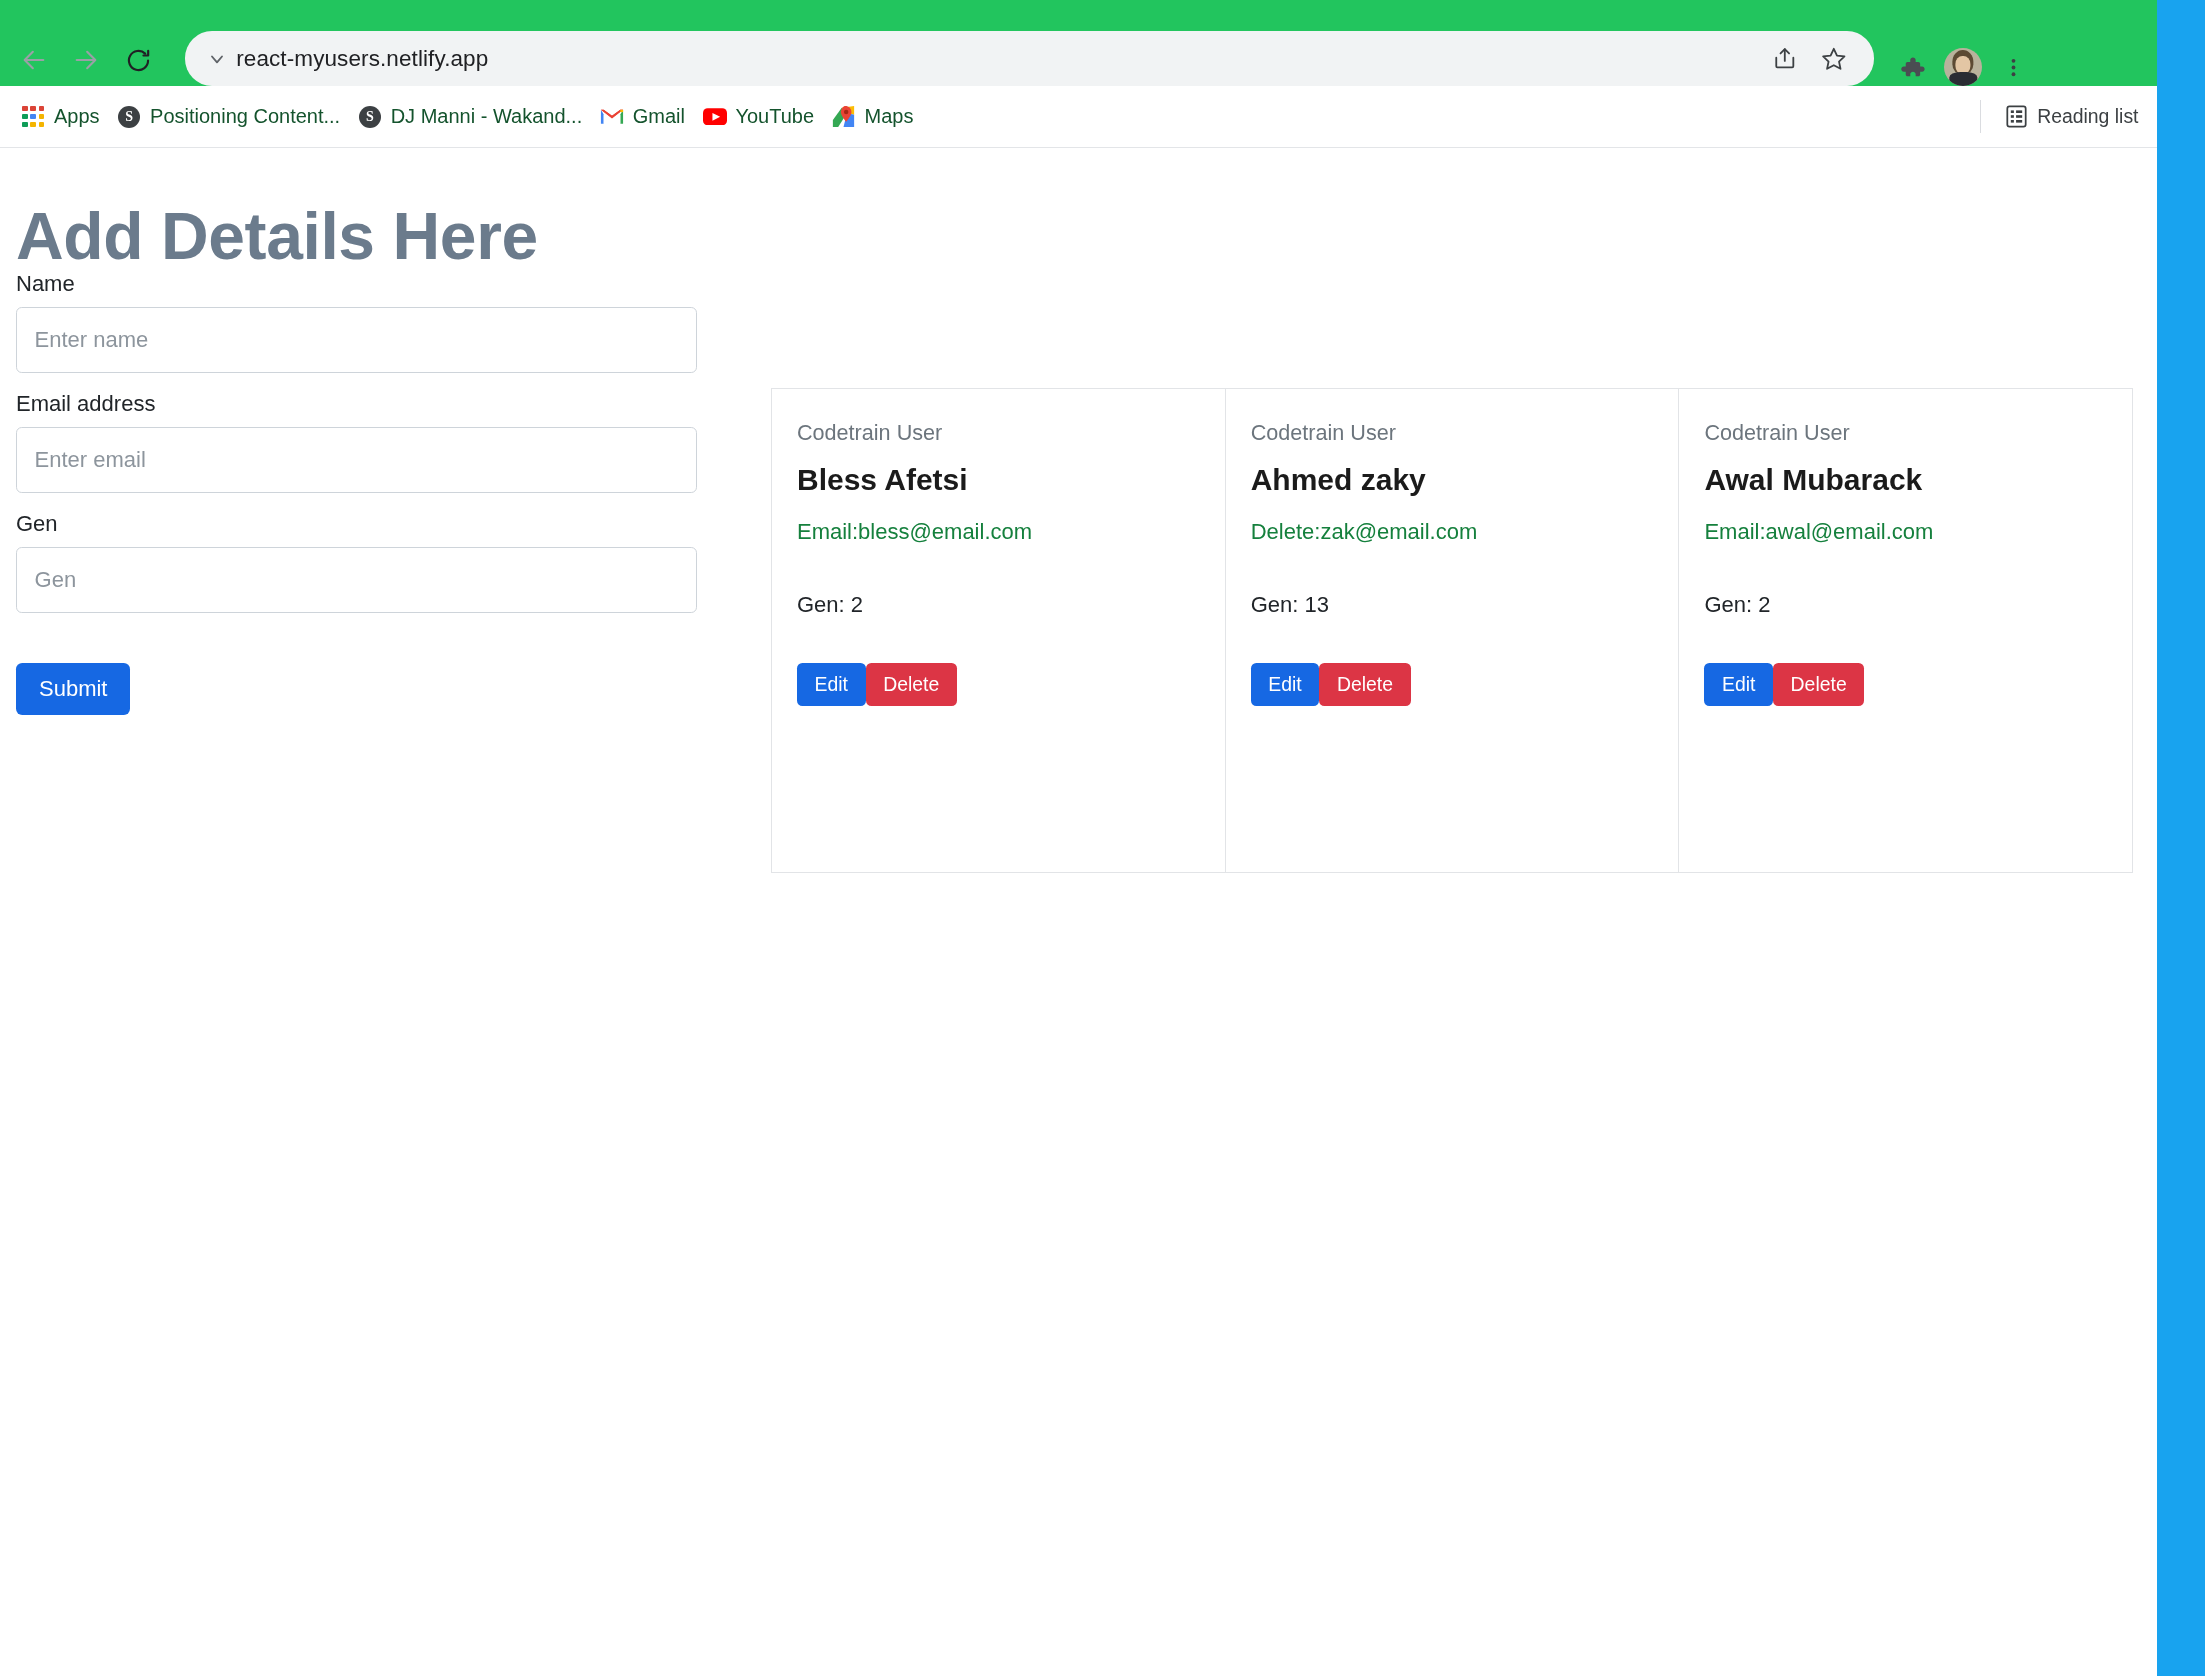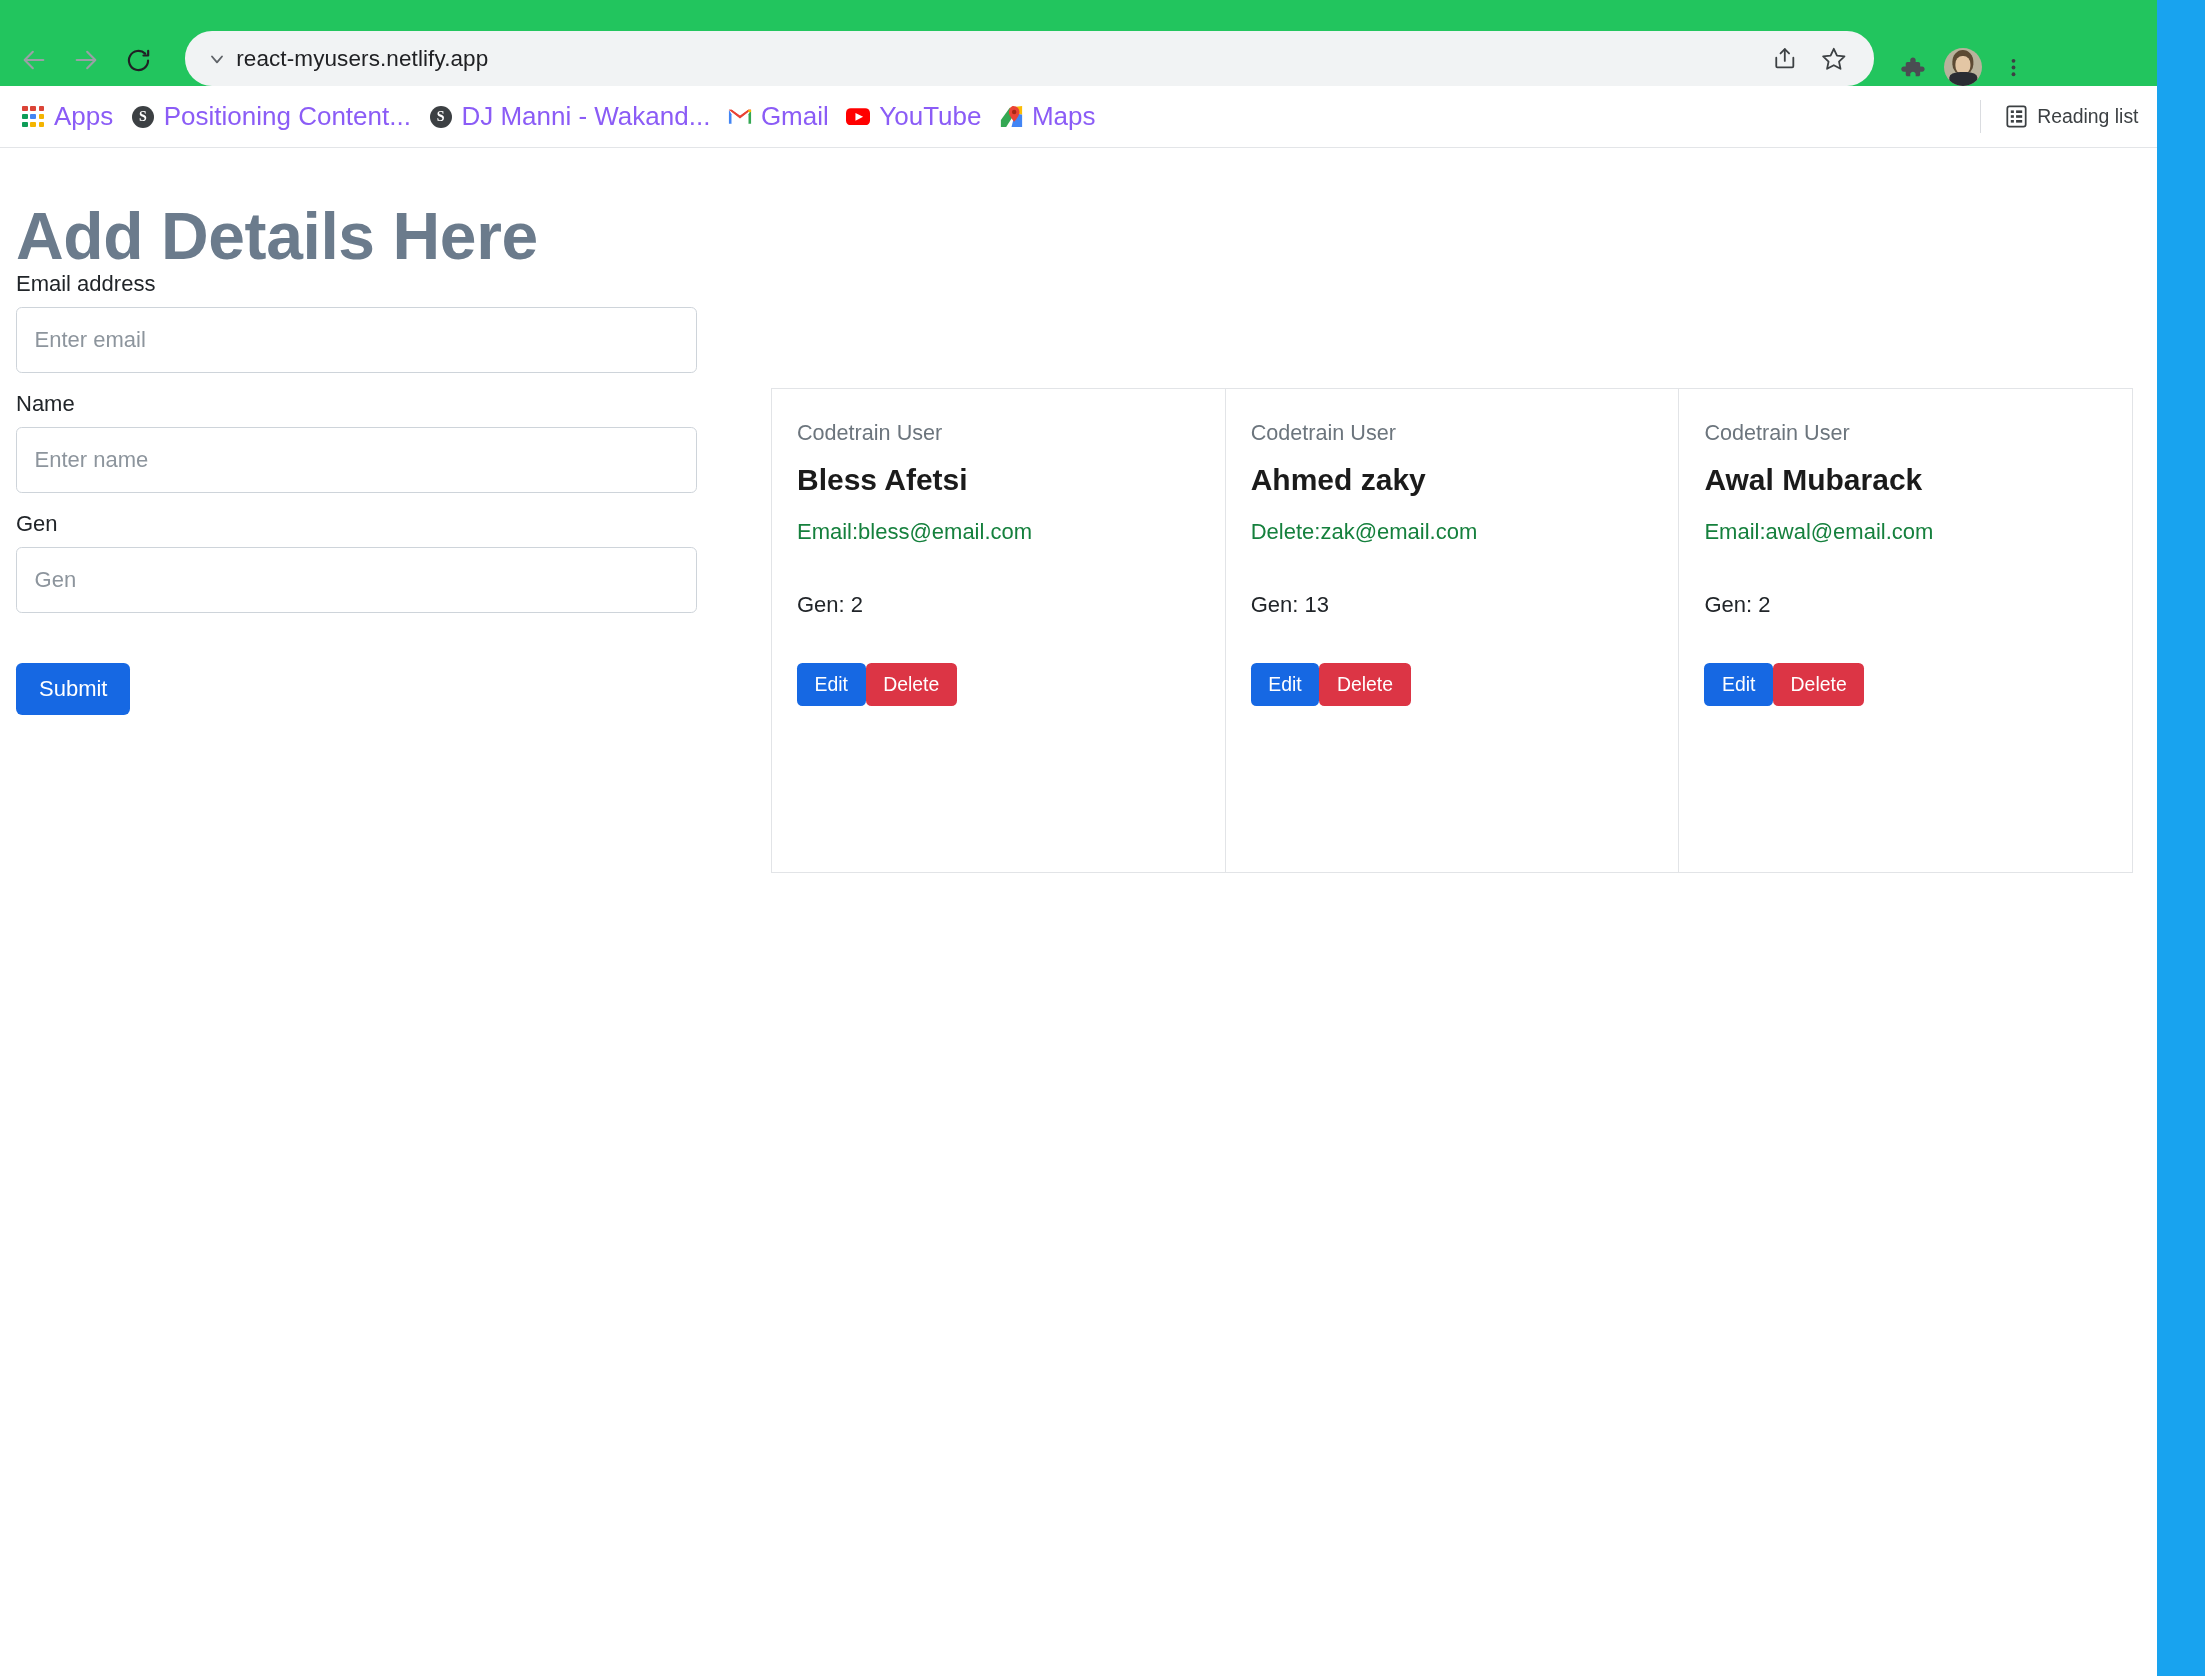--- a/index.html
+++ b/index.html
@@ -125,22 +125,22 @@
   }
   .bookmark {
     display: flex;
     align-items: center;
     gap: 8.8px;
     padding: 4.4px 11.5px 4.4px 6.2px;
     border-radius: 4.4px;
     flex: 0 0 auto;
   }
   .bookmark-label {
-    font-size: 26px;
-    color: #8b5cf6;
+    font-size: 20px;
+    color: #14532d;
     white-space: nowrap;
   }
   .bm-icon { width: 24px; height: 24px; flex: 0 0 auto; display:flex; align-items:center; justify-content:center; }
 
   
   .apps-grid {
     width: 22px; height: 22px;
     display: grid;
     grid-template-columns: repeat(3, 1fr);
     grid-template-rows: repeat(3, 1fr);
@@ -484,27 +484,27 @@
       </div>
     </div>
   </div>
 
   <div id="page-content">
 
     <div id="form-panel">
       <h1 id="page-title">Add Details Here</h1>
 
       <div class="form-group">
+        <label class="form-label">Name</label>
+        <input class="form-input" type="text" placeholder="Enter name" style="">
+      </div>
+
+      <div class="form-group">
         <label class="form-label">Email address</label>
         <input class="form-input" type="text" placeholder="Enter email" style="">
-      </div>
-
-      <div class="form-group">
-        <label class="form-label">Name</label>
-        <input class="form-input" type="text" placeholder="Enter name" style="">
       </div>
 
       <div class="form-group">
         <label class="form-label">Gen</label>
         <input class="form-input" type="text" placeholder="Gen" style="">
       </div>
 
       <button id="submit-button">Submit</button>
     </div>
 

